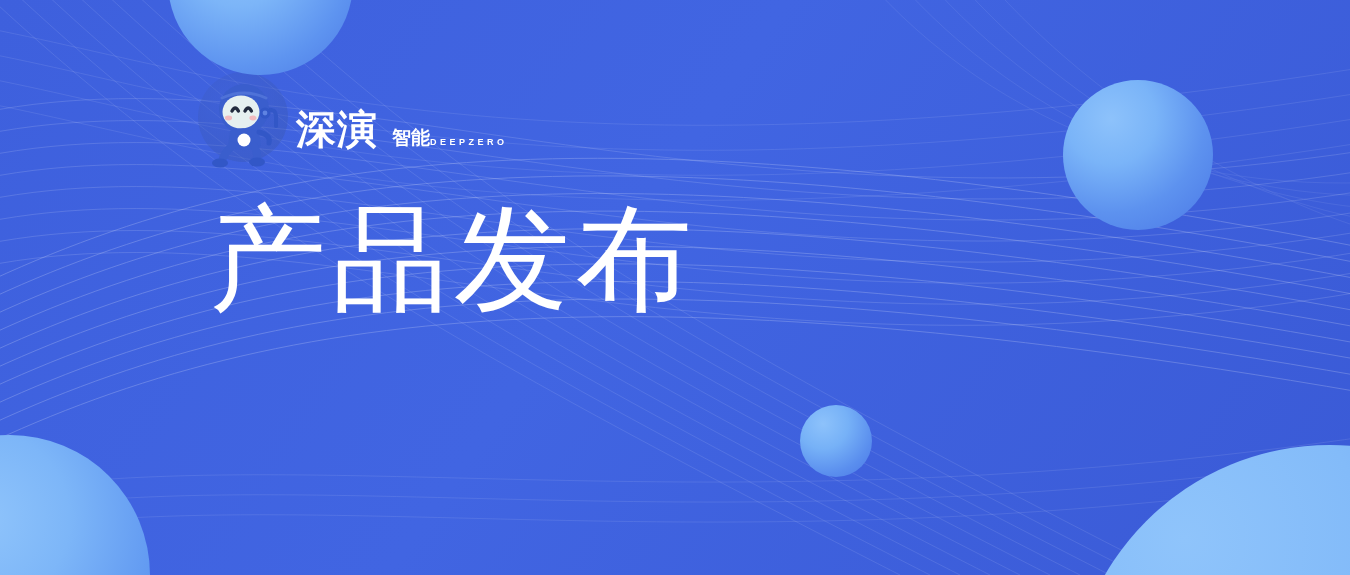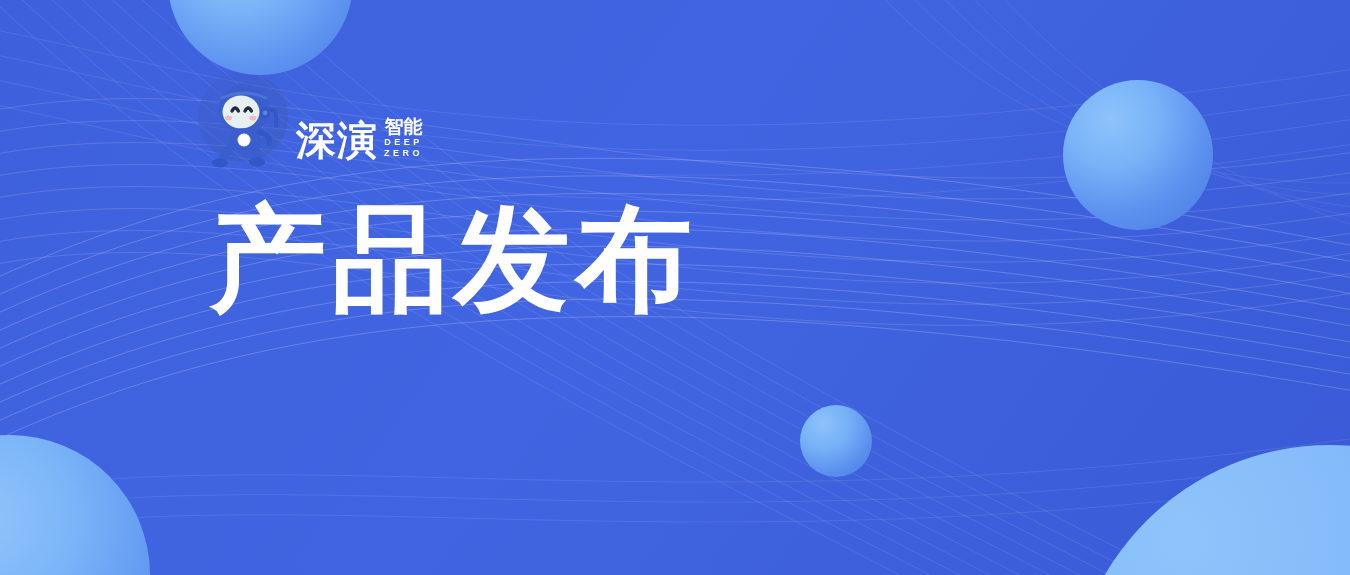--- a/index.html
+++ b/index.html
@@ -79,34 +79,34 @@
     top: 82px;
     display: flex;
     align-items: center;
     gap: 10px;
   }
   .mascot { width: 76px; height: 86px; flex: none; }
 
   .logo-cn {
     display: flex;
     align-items: flex-end;
-    gap: 6px;
+    gap: 14px;
   }
   .logo-cn-main {
     font-size: 40px;
     font-weight: bold;
     color: #ffffff;
     letter-spacing: 1px;
     line-height: 1;
     font-family: "DejaVu Sans", sans-serif;
   }
   .logo-cn-sub-wrap {
     display: flex;
-    flex-direction: column;
-    align-items: center;
+    flex-direction: row;
+    align-items: flex-end;
     padding-bottom: 1px;
     margin-top: 27px;
   }
   .logo-cn-sub {
     font-size: 19px;
     font-weight: bold;
     color: #ffffff;
     line-height: 1.05;
     font-family: "DejaVu Sans", sans-serif;
   }
@@ -126,21 +126,21 @@
     line-height: 1.28;
     letter-spacing: .2px;
   }
 
   .main-title {
     position: absolute;
     left: 0;
     top: 196px;
     font-family: "DejaVu Sans", sans-serif;
     font-size: 116px;
-    font-weight: bold;
+    font-weight: normal;
     color: #ffffff;
     letter-spacing: 6px;
     line-height: 1.08;
     white-space: nowrap;
   }
 
   .subtitle-box {
     position: absolute;
     left: 0;
     top: 376px;

